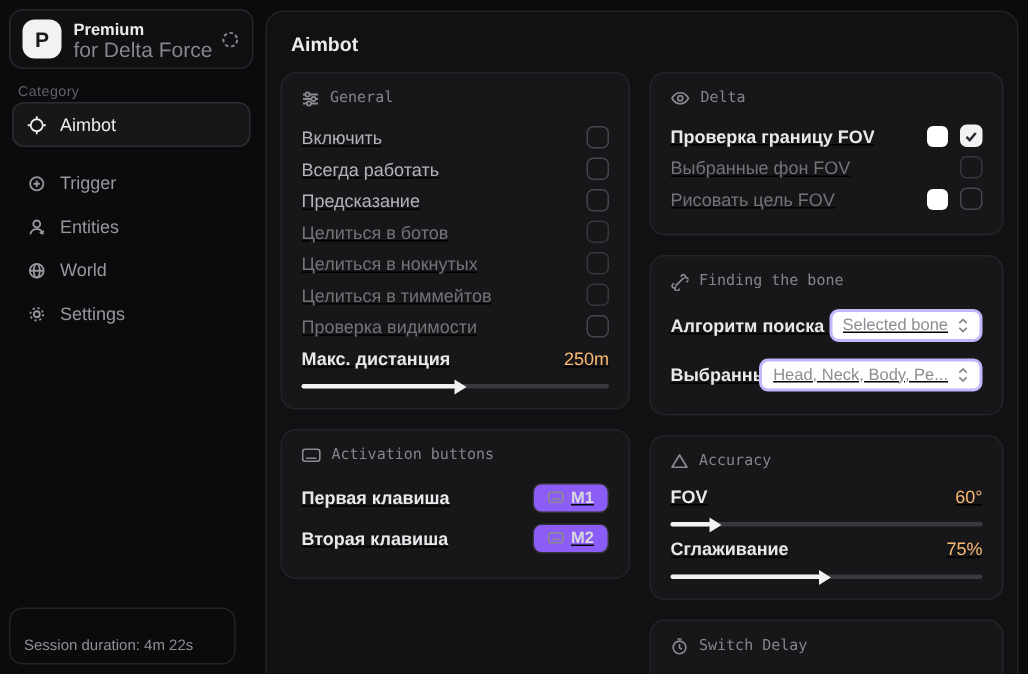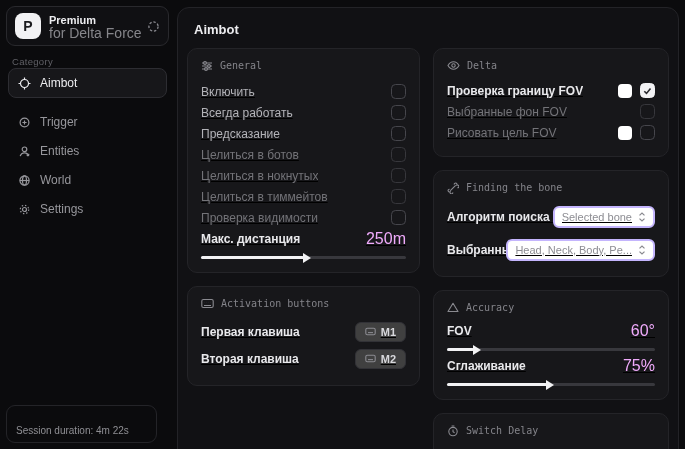--- a/index.html
+++ b/index.html
@@ -29,31 +29,31 @@
   .columns { display:flex; gap:13px; padding:0 9px; }
   .col { width:236px; }
   .panel { background:#17171a; border:1px solid #242428; border-radius:10px; padding:11px 13px 13px 13px; margin-bottom:13px; }
   .panel-header { display:flex; align-items:flex-start; gap:7px; font-family:"DejaVu Sans Mono", monospace; font-size:10px; color:#84848a; margin-bottom:9px; }
   .row { display:flex; align-items:center; justify-content:space-between; height:21px;text-decoration:underline; }
   .row-tall { height:27px; }
   .lbl { font-size:12px; white-space:nowrap; overflow:hidden; }
   .lbl.mid { color:#b3b3b8; }
   .lbl.dim { color:#737378; }
   .lbl.bright { color:#e9e9ec; font-weight:bold; }
-  .val { font-size:16px; color:#f0abfc; white-space:nowrap; }
+  .val { font-size:12px; color:#fdba74; white-space:nowrap; }
   .checkbox { width:15px; height:15px; border:1.5px solid #46464c; border-radius:4.5px; background:transparent; flex:none; }
   .checkbox.dim2 { border-color:#37373c; }
   .checkbox.checked { background:#f2f2f4; border-color:#f2f2f4; display:flex; align-items:center; justify-content:center; }
   .right-controls { display:flex; align-items:center; gap:8px; }
   .swatch { width:14px; height:14px; border-radius:4px; background:#ffffff; flex:none; }
   .slider-block { margin-top:2px; }
   .slider-track { position:relative; height:3px; background:#38383d; border-radius:2px; margin-top:8px; cursor:pointer; }
   .slider-fill { position:relative; height:3px; background:#f2f2f4; border-radius:2px; }
   .slider-thumb { position:absolute; right:-7px; top:-3.5px; width:0; height:0; border-left:8px solid #f2f2f4; border-top:5px solid transparent; border-bottom:5px solid transparent; }
-  .keypill { display:flex; align-items:center; gap:5px; background:#404040; border:1px solid #323237; border-radius:6px; height:20px; padding:0 9px; color:#d9d9dd; font-size:11px; font-weight:bold; }
+  .keypill { display:flex; align-items:center; gap:5px; background:#8b5cf6; border:1px solid #323237; border-radius:6px; height:20px; padding:0 9px; color:#d9d9dd; font-size:11px; font-weight:bold; }
   .dropdown { display:flex; align-items:center; gap:6px; background:#ffffff; border:2px solid #c4b5fd; border-radius:6px; height:22px; padding:0 7px; color:#8d8d93; font-size:11px; max-width:150px; }
   .dropdown .dd-text { white-space:nowrap; overflow:hidden; text-overflow:ellipsis; }
   .mb6 { margin-bottom:6px; }
 </style>
 </head>
 <body>
 
 <div class="app">
 
   <div class="sidebar">

